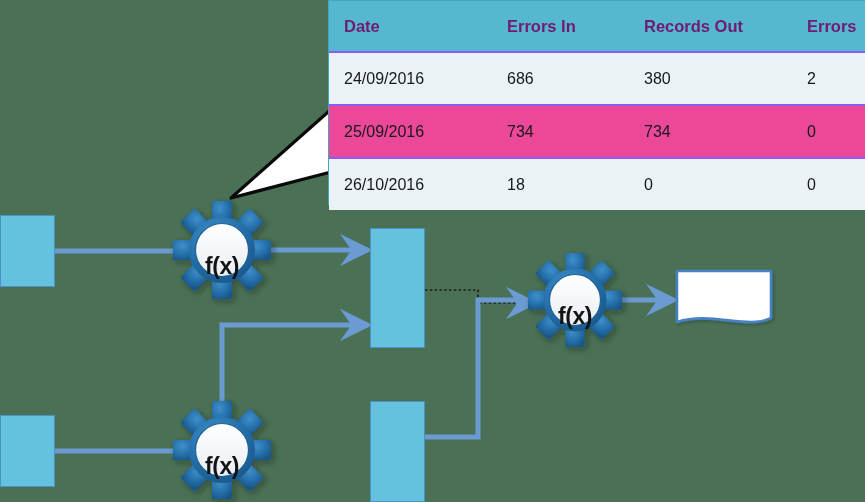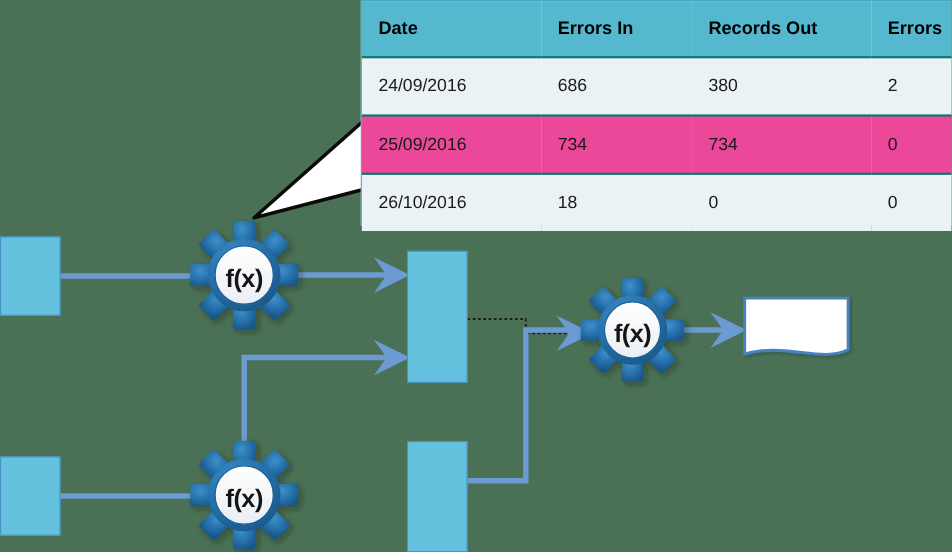--- a/index.html
+++ b/index.html
@@ -9,45 +9,45 @@
     font-family:"Liberation Sans", sans-serif;
     overflow:hidden;
     position:relative;
   }
   #stage{position:absolute;left:0;top:0;width:865px;height:502px;}
   #svg-layer{position:absolute;left:0;top:0;width:865px;height:502px;}
 
   
   .gear{position:absolute;width:0;height:0;}
   .gear-label{
-    position:absolute;left:0;top:3px;width:100%;height:100%;
+    position:absolute;left:0;top:16px;width:100%;height:100%;
     display:flex;align-items:center;justify-content:center;
     font-size:23px;font-weight:bold;color:#141414;
     font-family:"Liberation Sans", sans-serif;
     letter-spacing:-0.5px;pointer-events:none;
   }
 
   
   #callout-table{
     position:absolute;left:328px;top:0px;width:537px;height:205px;
     border:1px solid #3fa8bf;
     box-sizing:border-box;
     background:#ffffff;
     z-index:40;
   }
   .tbl{width:100%;height:100%;border-collapse:collapse;table-layout:fixed;}
   .tbl th{
-    background:#55b8ce;color:#000000;font-size:16.5px;font-weight:bold;
+    background:#55b8ce;color:#701a75;font-size:16.5px;font-weight:bold;
     text-align:left;padding:0 0 0 15px;height:50px;vertical-align:middle;
     font-family:"Liberation Sans", sans-serif;
   }
   .tbl td{
     font-size:16px;color:#17181a;font-weight:normal;
     text-align:left;padding:0 0 0 15px;height:51px;vertical-align:middle;
-    border-top:2px solid #0f766e;
+    border-top:2px solid #8b5cf6;
     font-family:"Liberation Sans", sans-serif;
   }
   .tbl tr.alt td{background:#eaf2f5;}
   .tbl tr.plain td{background:#ec4899;}
   .c0{width:148px;}
   .c1{width:122px;}
   .c2{width:148px;}
   .c3{width:119px;}
 
   .sq{position:absolute;box-sizing:border-box;background:#64c2df;border:1.5px solid #4a92c4;}

